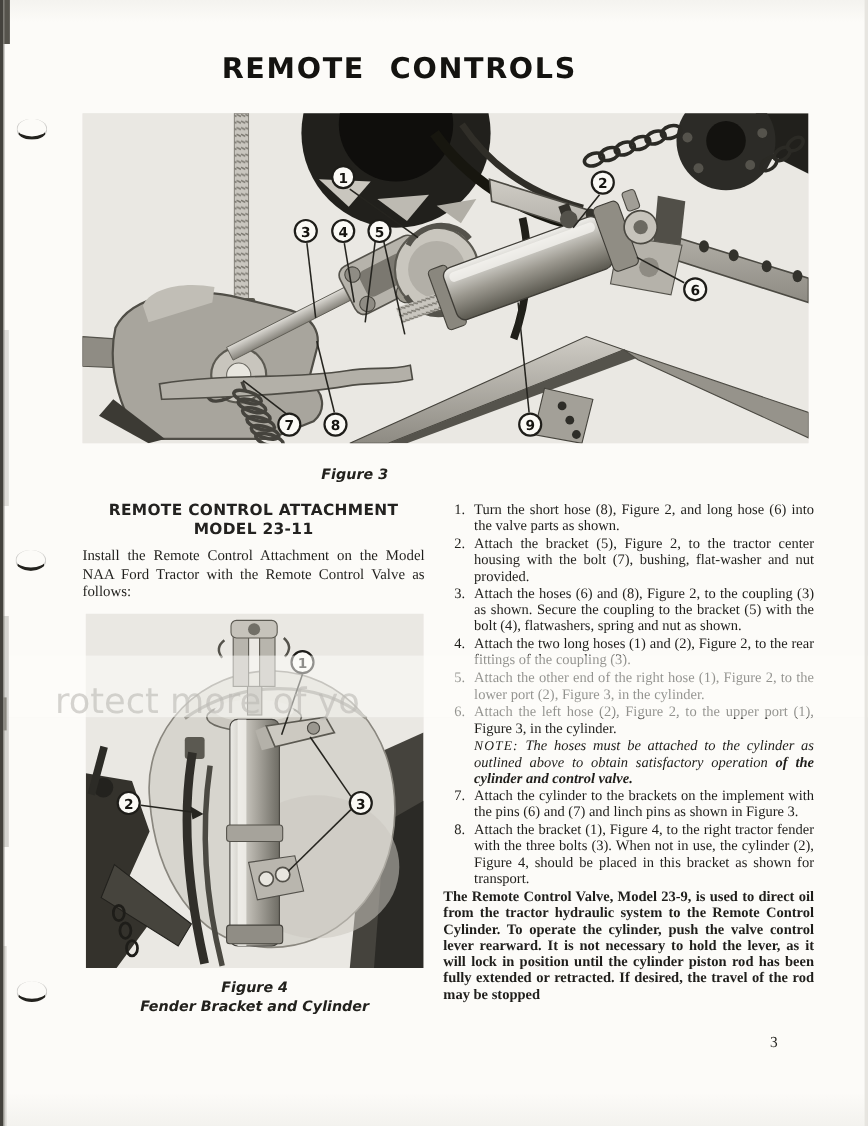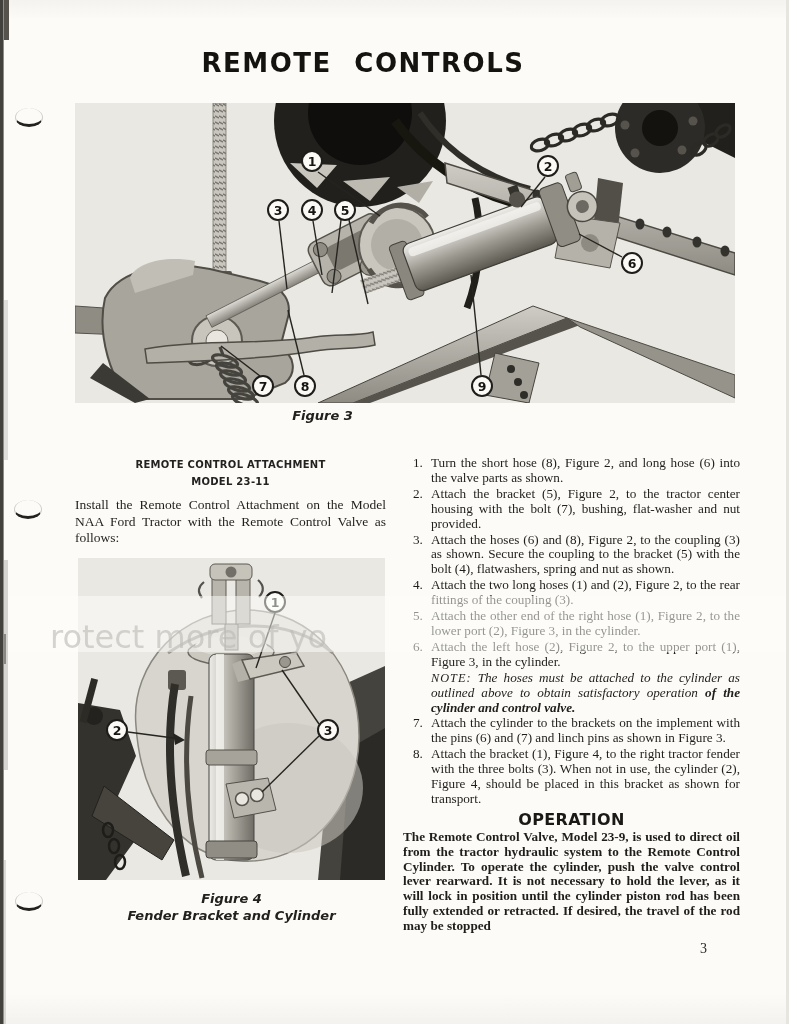--- a/index.html
+++ b/index.html
@@ -28,27 +28,27 @@
   #fig3{left:75px;top:103px;width:660px;height:300px;}
   #fig4{left:78px;top:558px;width:307px;height:322px;}
   .figure svg{position:absolute;left:0;top:0;}
   .co{position:absolute;width:22px;height:22px;margin-left:-11px;margin-top:-11px;
       border:2px solid #1e1d19;border-radius:50%;background:#fbfaf6;color:#161511;
       font-family:"DejaVu Sans",sans-serif;font-weight:bold;font-size:12.5px;
       display:flex;align-items:center;justify-content:center;z-index:5;box-sizing:border-box;}
 
   .figcap{position:absolute;text-align:center;font-family:"DejaVu Sans",sans-serif;
     font-weight:bold;font-style:italic;font-size:13px;line-height:17px;color:#22211d;}
-  #fig3cap{left:0;top:407px;width:645px;}
+  #fig3cap{left:0;top:423px;width:645px;}
   #fig4cap{left:78px;top:890px;width:307px;}
 
   
   #leftcol{position:absolute;left:75px;top:456px;width:311px;}
   .sec-heading{text-align:center;font-family:"DejaVu Sans",sans-serif;font-weight:bold;
-    font-size:10px;line-height:17px;letter-spacing:.3px;color:#232220;}
+    font-size:14px;line-height:17px;letter-spacing:.3px;color:#232220;}
   .intro{margin-top:7px;font-size:13.5px;line-height:16.5px;text-align:justify;color:#201f1c;}
 
   
   #rightcol{position:absolute;left:403px;top:456px;width:337px;font-size:13.2px;line-height:14.9px;}
   .step{display:flex;padding-left:10px;margin-bottom:1px;}
   .step .num{flex:none;width:18px;}
   .step .txt{flex:1;text-align:justify;}
   .note{margin:1px 0 1px 28px;font-style:italic;text-align:justify;}
   .note .nlabel{letter-spacing:1px;font-size:12.3px;}
   .note .nbold{font-weight:bold;}
@@ -343,21 +343,20 @@
       <span class="nbold">of the cylinder and control valve.</span>
     </div>
     <div class="step">
       <span class="num">7.</span>
       <span class="txt">Attach the cylinder to the brackets on the implement with the pins (6) and (7) and linch pins as shown in Figure 3.</span>
     </div>
     <div class="step">
       <span class="num">8.</span>
       <span class="txt">Attach the bracket (1), Figure 4, to the right tractor fender with the three bolts (3). When not in use, the cylinder (2), Figure 4, should be placed in this bracket as shown for transport.</span>
     </div>
-    <div class="op-heading">OPERATION</div>
     <div class="op-body">The Remote Control Valve, Model 23-9, is used to direct oil from the tractor hydraulic system to the Remote Control Cylinder. To operate the cylinder, push the valve control lever rearward. It is not necessary to hold the lever, as it will lock in position until the cylinder piston rod has been fully extended or retracted. If desired, the travel of the rod may be stopped</div>
   </div>
 
   <div class="pagenum">3</div>
 
   <div class="wm-band"></div>
   <div class="wm-text">rotect more of yo</div>
 
 </div>
 

